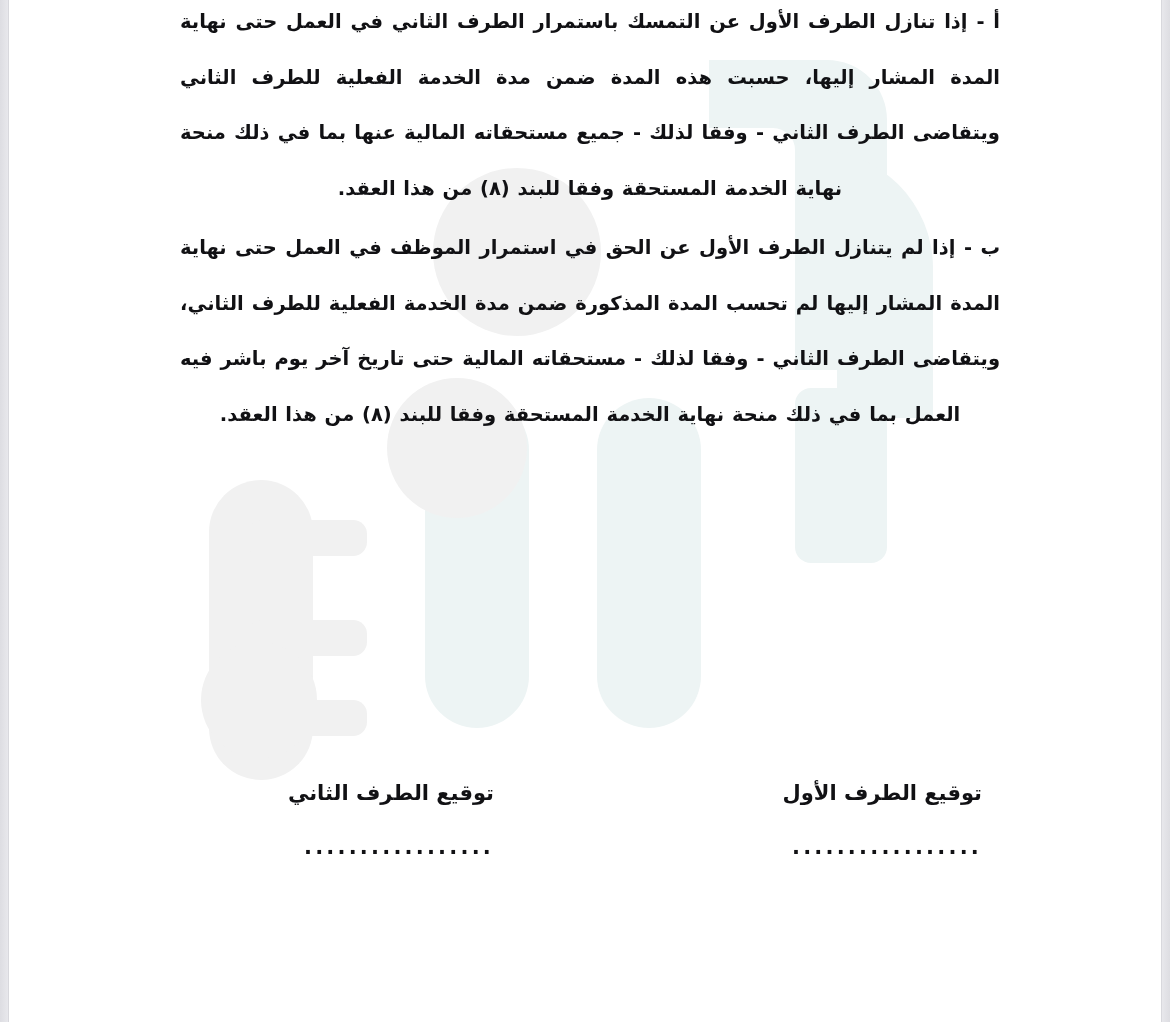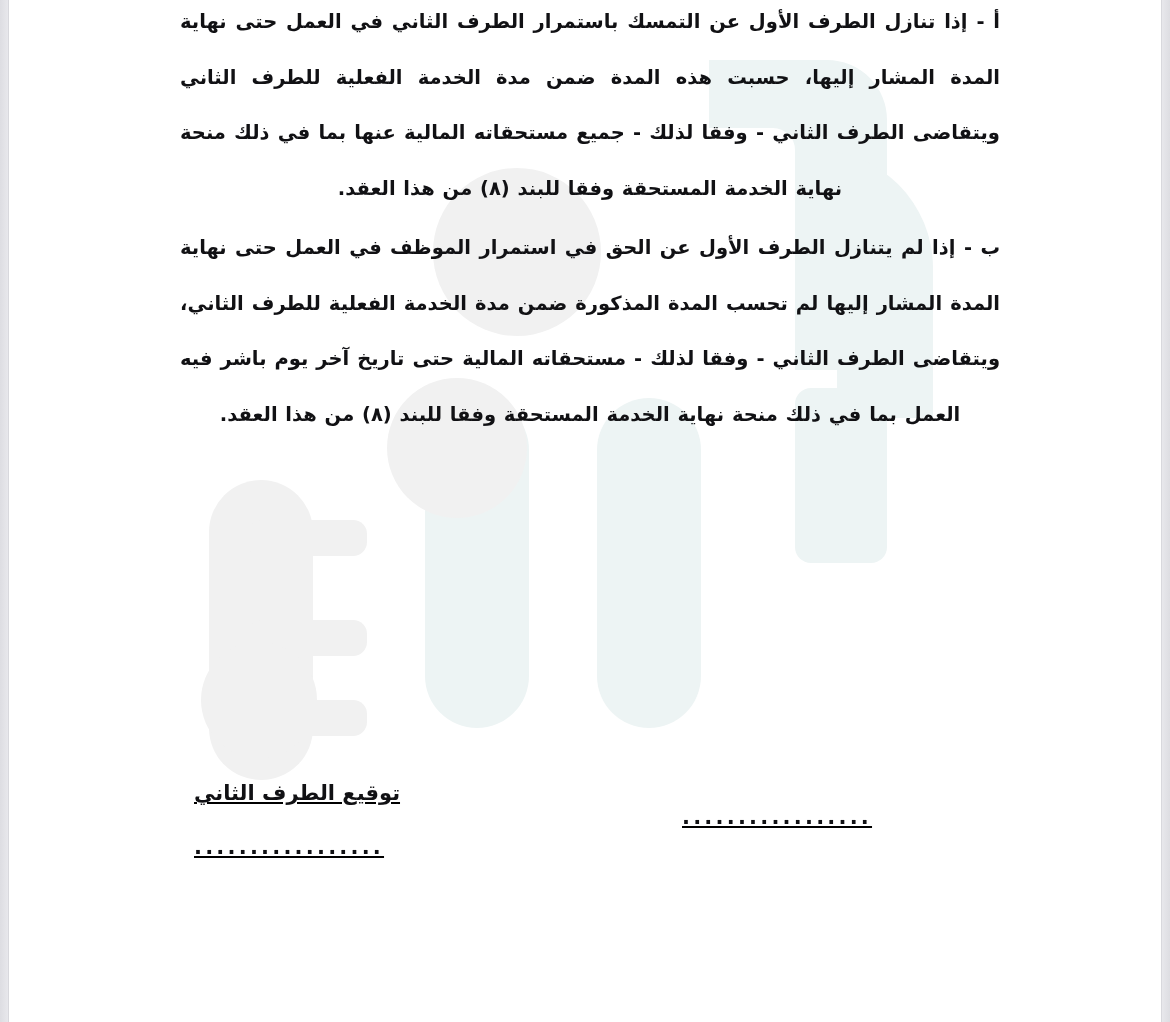--- a/index.html
+++ b/index.html
@@ -90,22 +90,21 @@
     top: 778px;
     right: 161px;
     left: 171px;
     display: flex;
     flex-direction: row;
     justify-content: space-between;
     direction: rtl;
   }
   .sig-col {
     width: 300px;
-    text-align: left;
-    text-decoration: underline;
+    text-align: right;
   }
   .sig-col.first  { margin-right: 18px; }
   .sig-col.second { margin-left: 14px; }
   .sig-label {
     font-family: "DejaVu Sans", "Liberation Sans", sans-serif;
     font-weight: bold;
     font-size: 21px;
     color: #111114;
     line-height: 30px;
     white-space: nowrap;
@@ -154,20 +153,21 @@
 
     <div id="content">
 
       <div class="text-block">
         <p class="para first-indent">أ - إذا تنازل الطرف الأول عن التمسك باستمرار الطرف الثاني في العمل حتى نهاية المدة المشار إليها، حسبت هذه المدة ضمن مدة الخدمة الفعلية للطرف الثاني ويتقاضى الطرف الثاني - وفقا لذلك - جميع مستحقاته المالية عنها بما في ذلك منحة نهاية الخدمة المستحقة وفقا للبند (٨) من هذا العقد.</p>
         <p class="para">ب - إذا لم يتنازل الطرف الأول عن الحق في استمرار الموظف في العمل حتى نهاية المدة المشار إليها لم تحسب المدة المذكورة ضمن مدة الخدمة الفعلية للطرف الثاني، ويتقاضى الطرف الثاني - وفقا لذلك - مستحقاته المالية حتى تاريخ آخر يوم باشر فيه العمل بما في ذلك منحة نهاية الخدمة المستحقة وفقا للبند (٨) من هذا العقد.</p>
       </div>
 
       <div id="signatures">
         <div class="sig-col first">
+          <div class="sig-label">توقيع الطرف الأول</div>
           <div class="sig-dots">.................</div>
         </div>
         <div class="sig-col second">
           <div class="sig-label">توقيع الطرف الثاني</div>
           <div class="sig-dots">.................</div>
         </div>
       </div>
 
     </div>
   </div>

